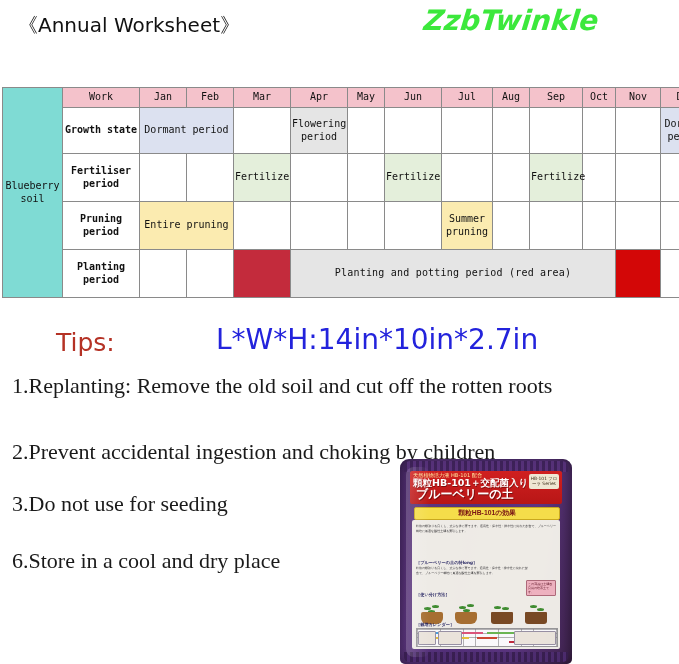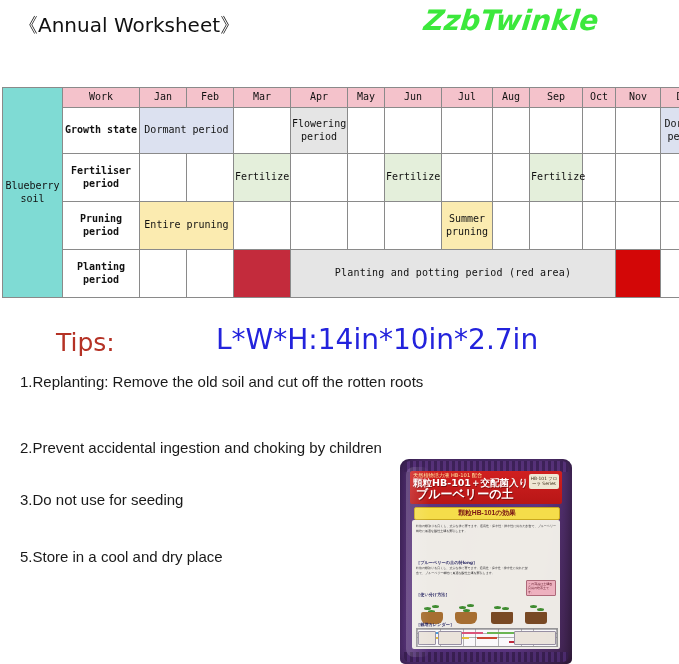--- a/index.html
+++ b/index.html
@@ -65,23 +65,23 @@
     font-size:25px;color:#B53225;font-weight:400;
     font-family:"DejaVu Sans", sans-serif;
   }
   #dimensions{
     position:absolute;left:216px;top:323px;
     font-size:28px;color:#2323DC;font-weight:400;
     font-family:"DejaVu Sans", sans-serif;
     white-space:nowrap;
   }
   .tip-line{
-    position:absolute;left:20px;
-    font-size:15px;color:#1a1a1a;font-weight:400;
-    font-family:Liberation Sans, sans-serif;
+    position:absolute;left:12px;
+    font-size:22px;color:#1a1a1a;font-weight:400;
+    font-family:Liberation Serif, serif;
     white-space:nowrap;
   }
   #tip1{top:373px;}
   #tip2{top:427px;margin-top:12px;}
   #tip3{top:491px;}
   #tip4{top:548px;}
   
   #bag{
     position:absolute;left:400px;top:459px;
     width:172px;height:205px;
@@ -291,21 +291,21 @@
       <td class="empty"></td>
     </tr>
   </tbody>
 </table>
 
 <div id="tips-label">Tips:</div>
 <div id="dimensions">L*W*H:14in*10in*2.7in</div>
 <div class="tip-line" id="tip1">1.Replanting: Remove the old soil and cut off the rotten roots</div>
 <div class="tip-line" id="tip2">2.Prevent accidental ingestion and choking by children</div>
 <div class="tip-line" id="tip3">3.Do not use for seeding</div>
-<div class="tip-line" id="tip4">5.Store in a cool and dry place</div>
+<div class="tip-line" id="tip4">6.Store in a cool and dry place</div>
 
 <div id="bag">
   <div class="bag-body"></div>
   <div class="bag-seal-top"></div>
   <div class="bag-seal-bot"></div>
 
   <div class="bag-face">
 
     <div class="red-banner">
       <div class="banner-l1">天然植物活力液 HB-101 配合</div>

